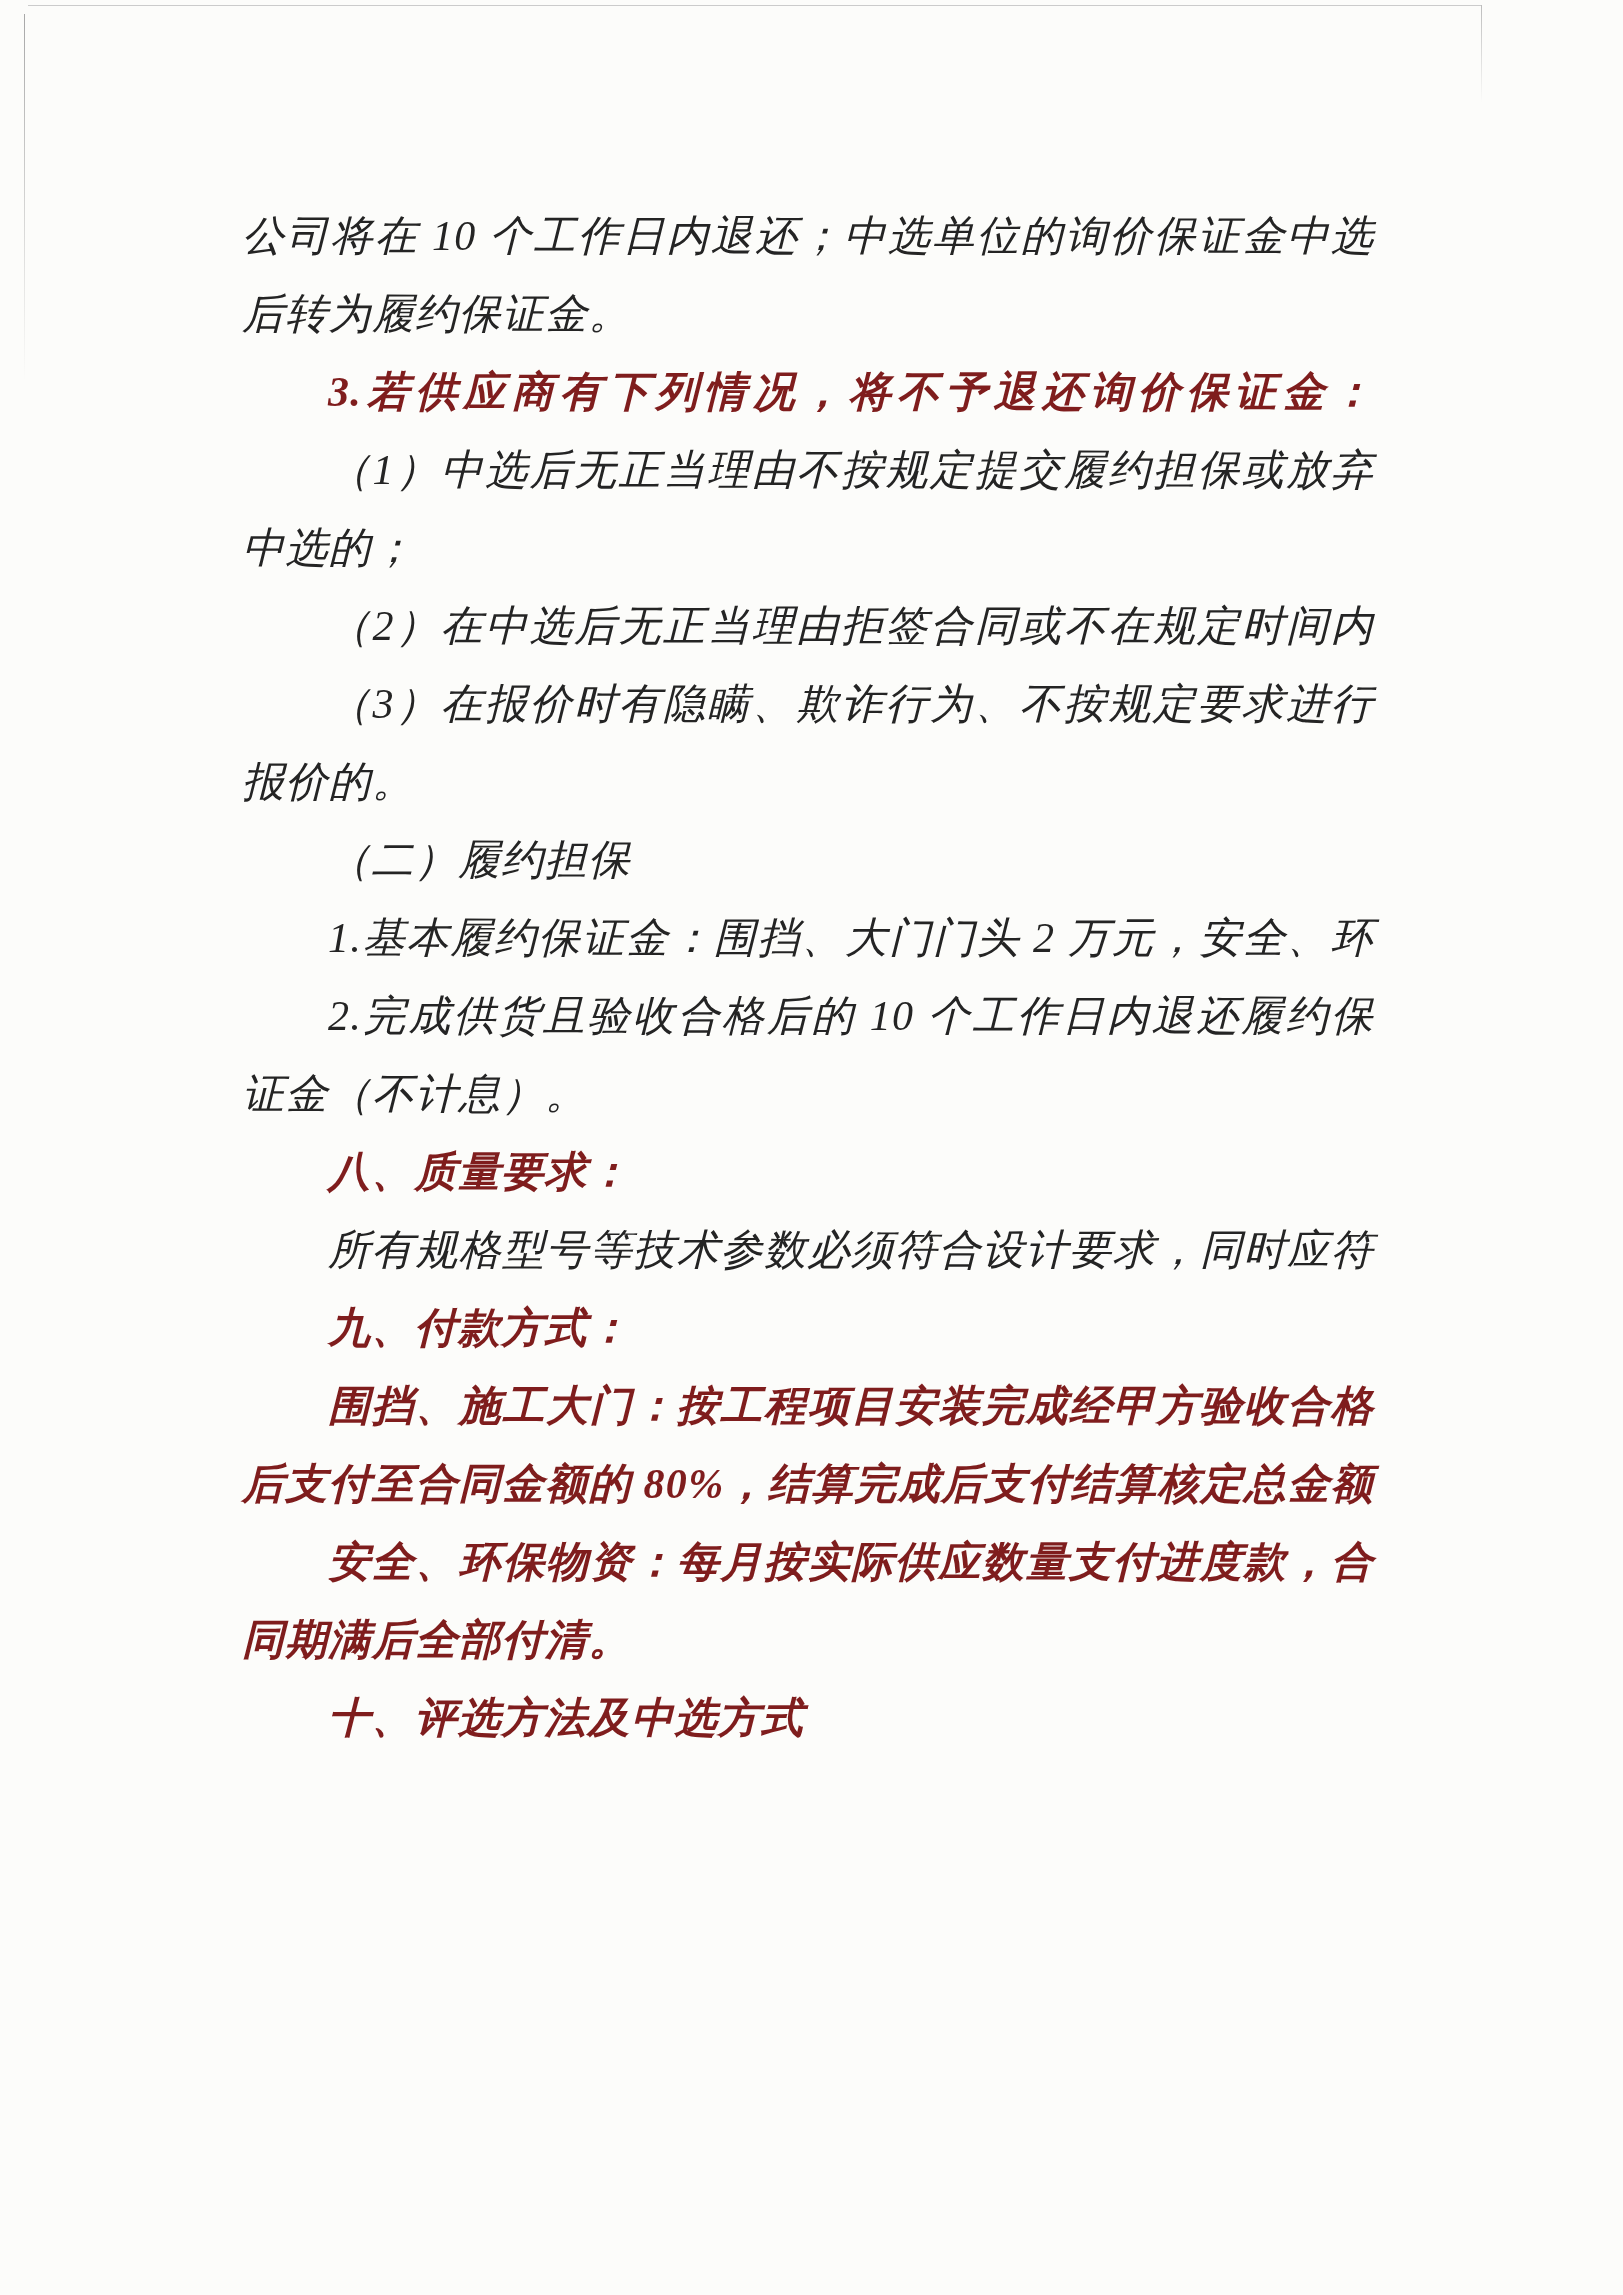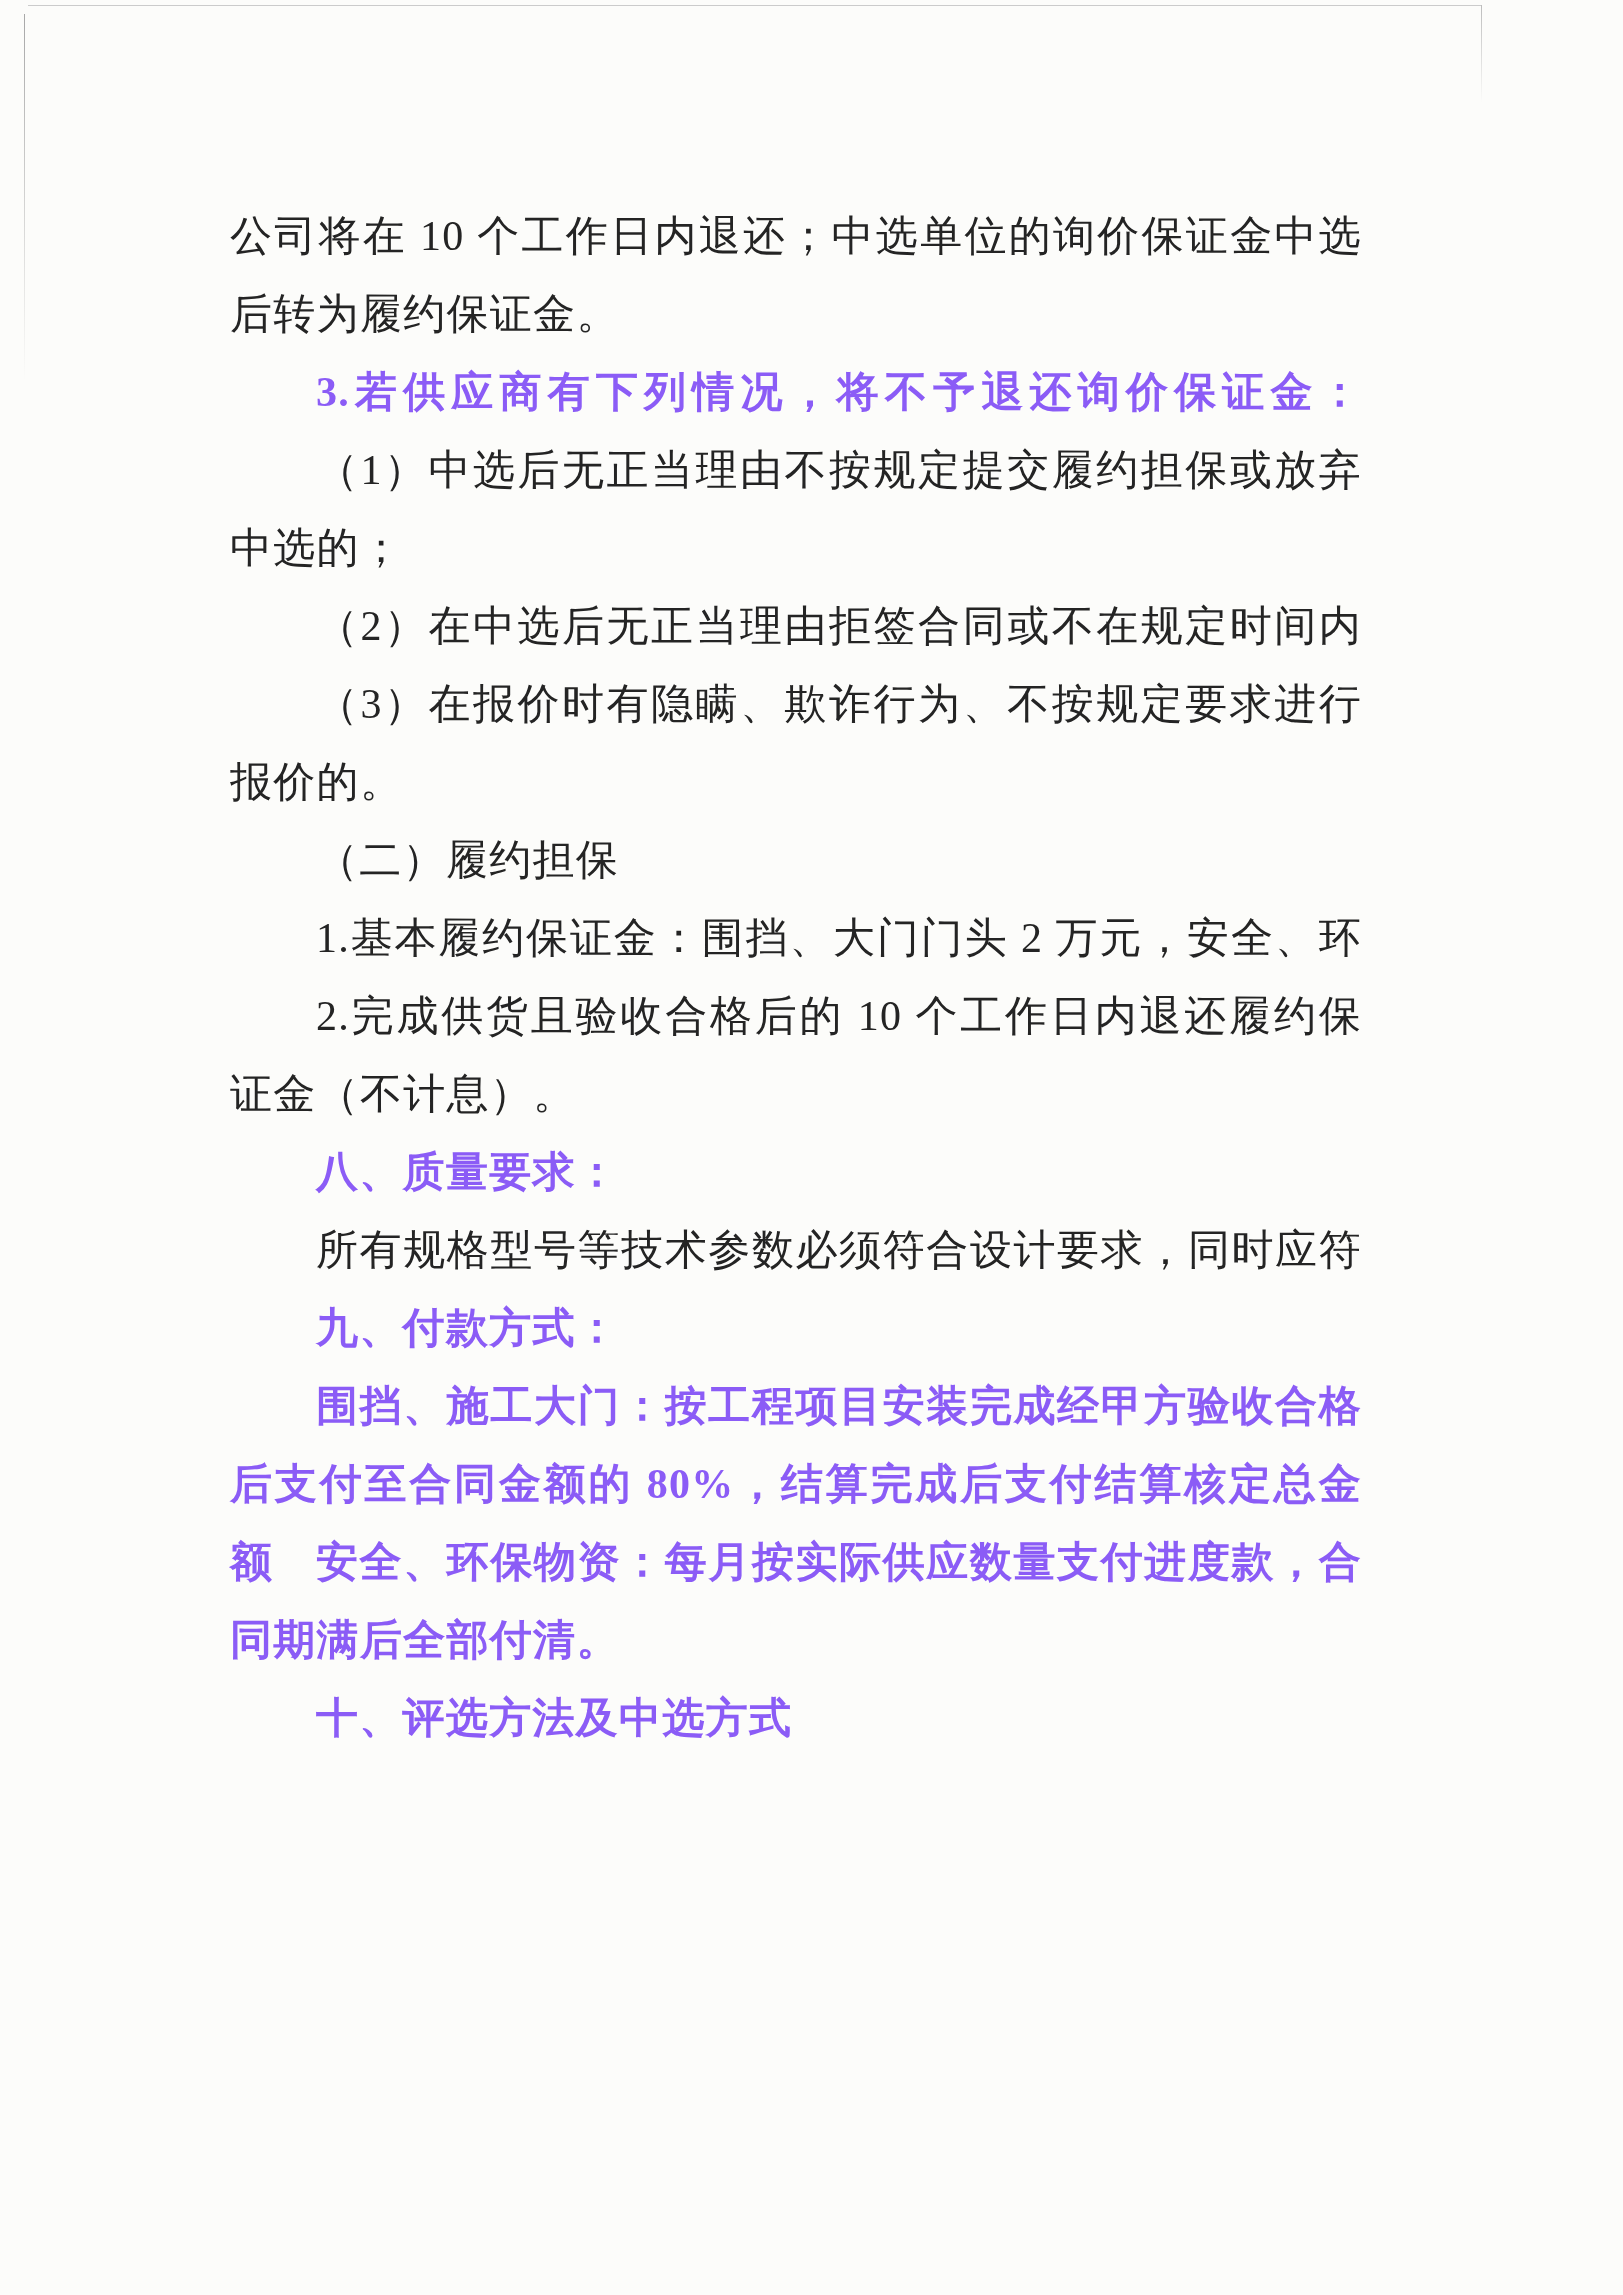--- a/index.html
+++ b/index.html
@@ -30,23 +30,24 @@
     background: linear-gradient(#a8a8a8, rgba(200,200,200,0));
   }
   .edge-right {
     position: absolute;
     left: 1481px; top: 5.2px;
     width: 1.3px; height: 98px;
     background: linear-gradient(#bdbdbd, rgba(200,200,200,0));
   }
   .content {
     position: absolute;
-    left: 230px;
+    left: 242px;
     top: 197px;
     width: 1132px;
+    font-style: italic;
   }
   .line {
     font-size: 42px;
     line-height: 78px;
     height: 78px;
     letter-spacing: 1.3px;
     white-space: pre-wrap;
   }
   
   .j {
@@ -54,21 +55,21 @@
     text-align-last: justify;
     text-justify: inter-character;
   }
   
   .ind {
     text-indent: 86px;
   }
   
   .b {
     font-weight: 700;
-    color: #8b5cf6;
+    color: #7f1d1d;
   }
 </style>
 </head>
 <body>
 
 <div class="page">
   <div class="edge-top"></div>
   <div class="edge-left"></div>
   <div class="edge-right"></div>
 

